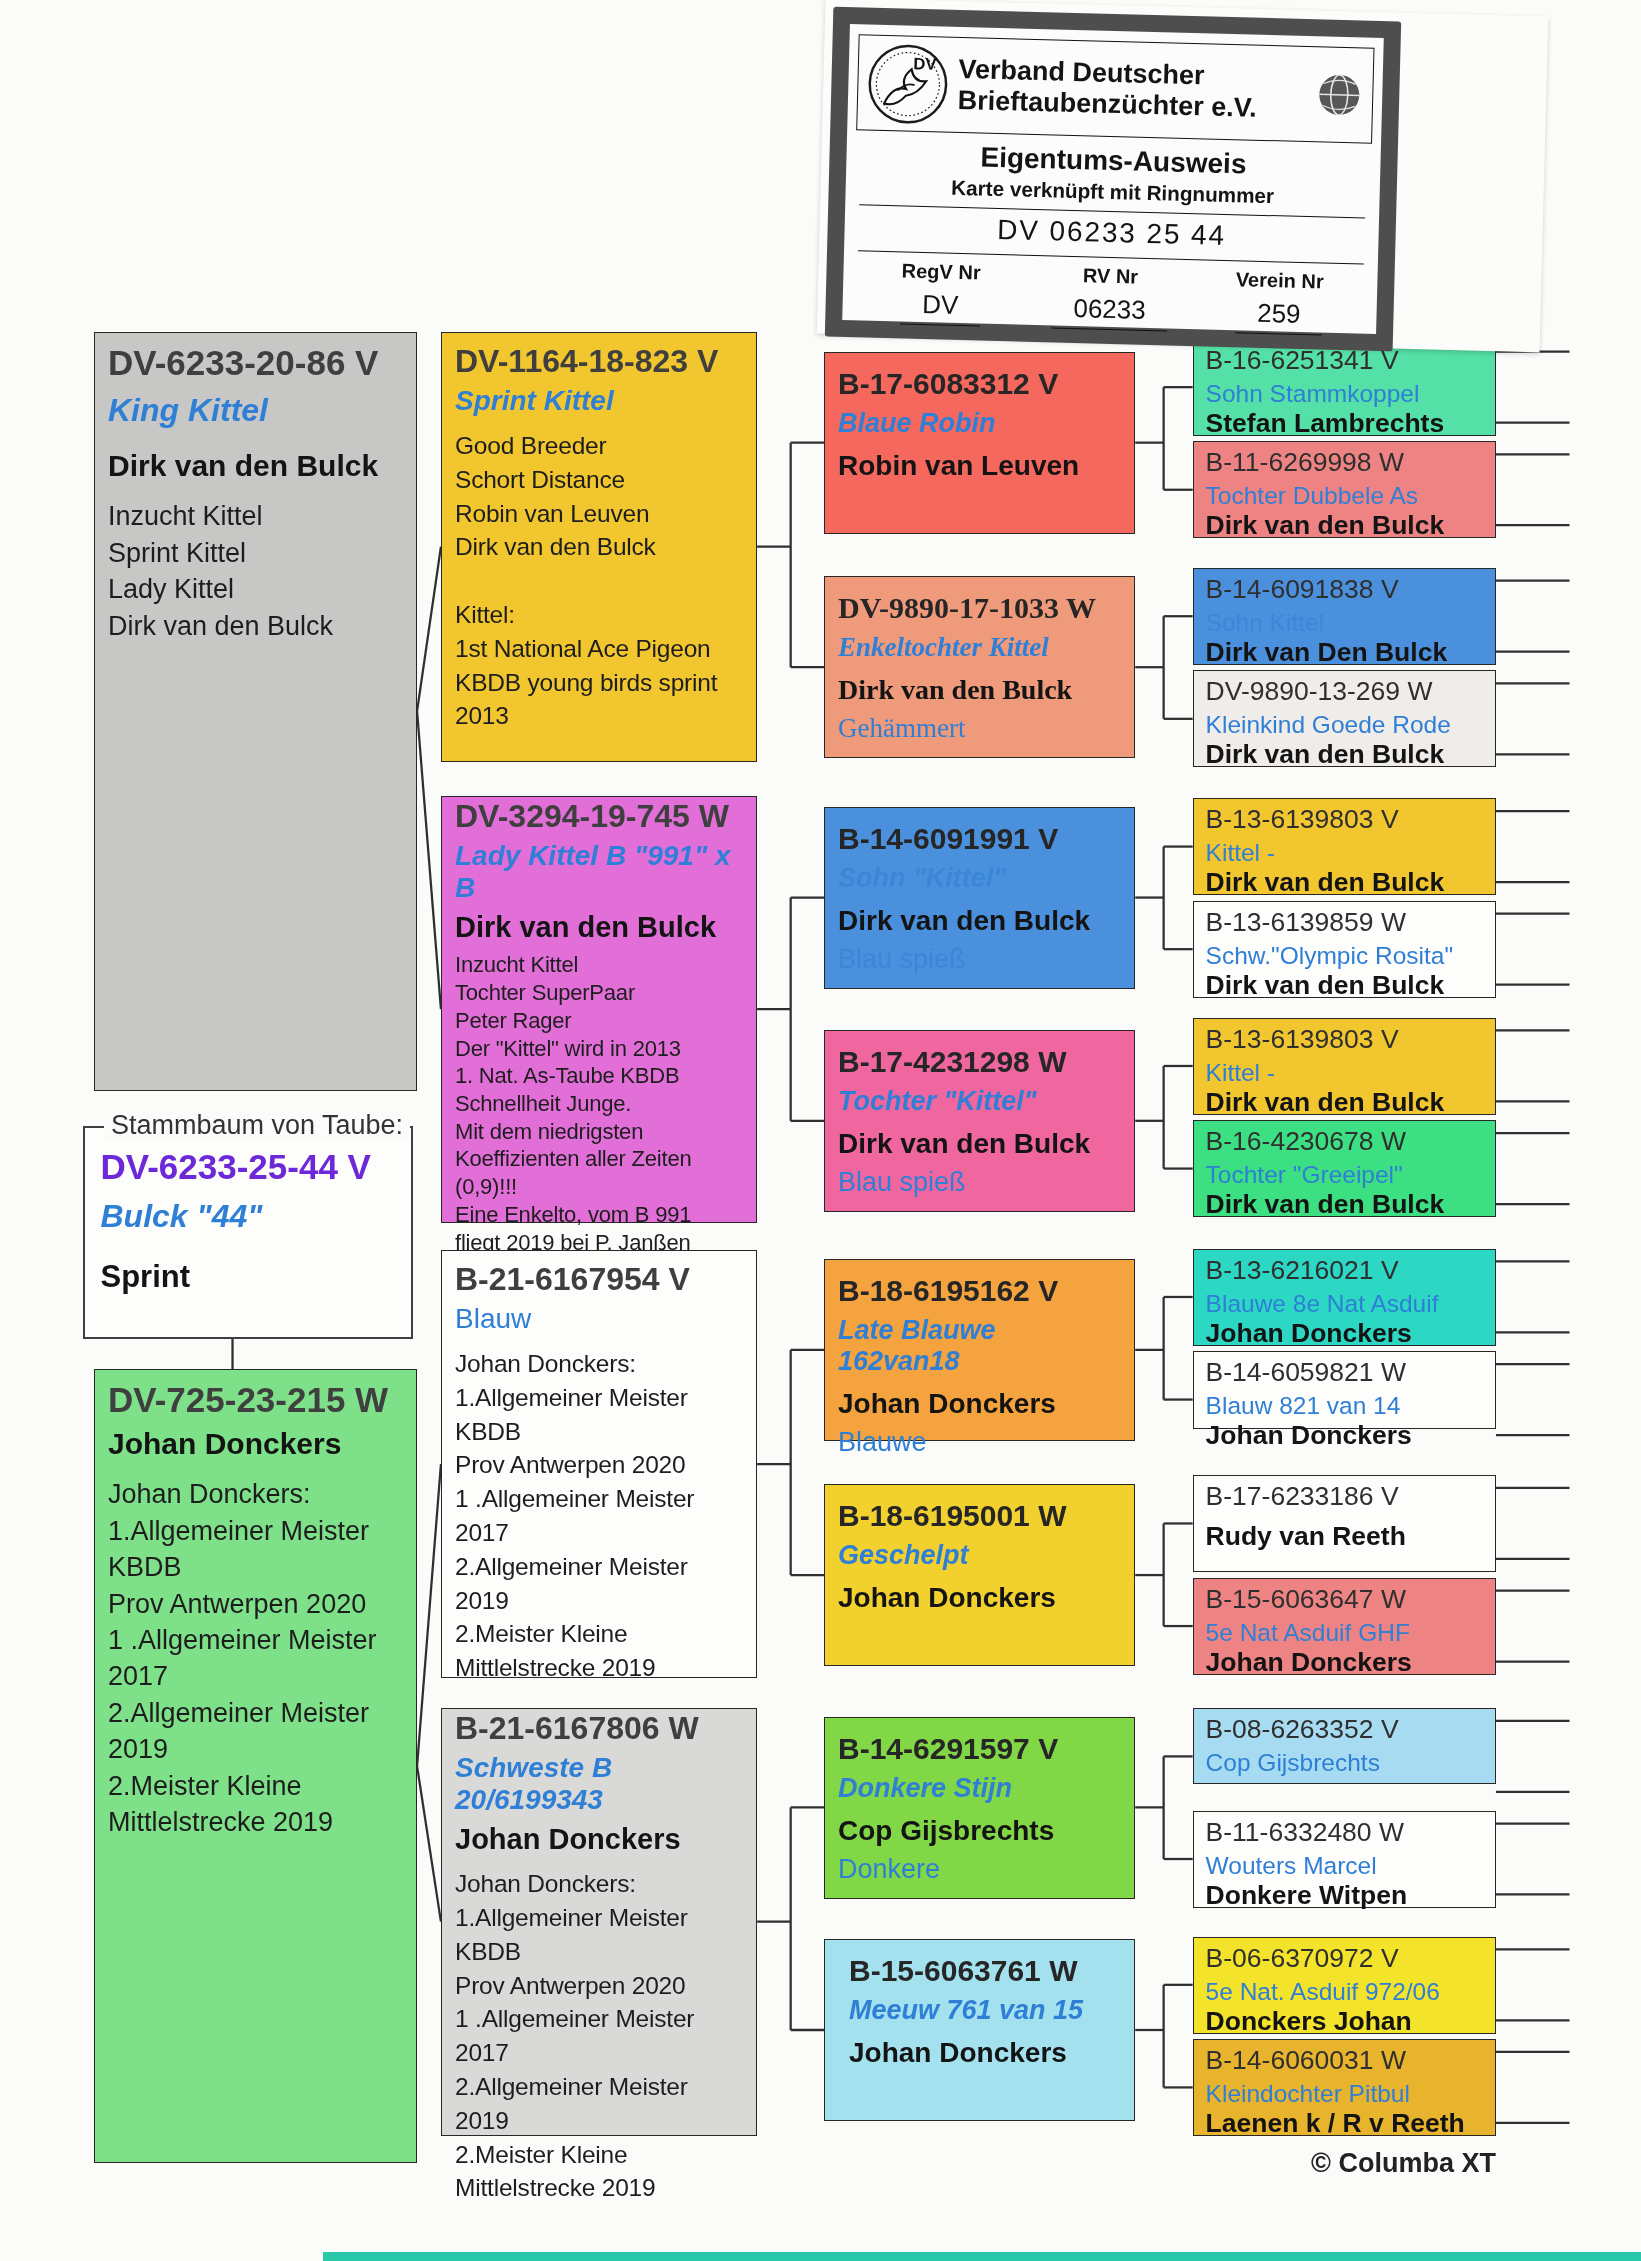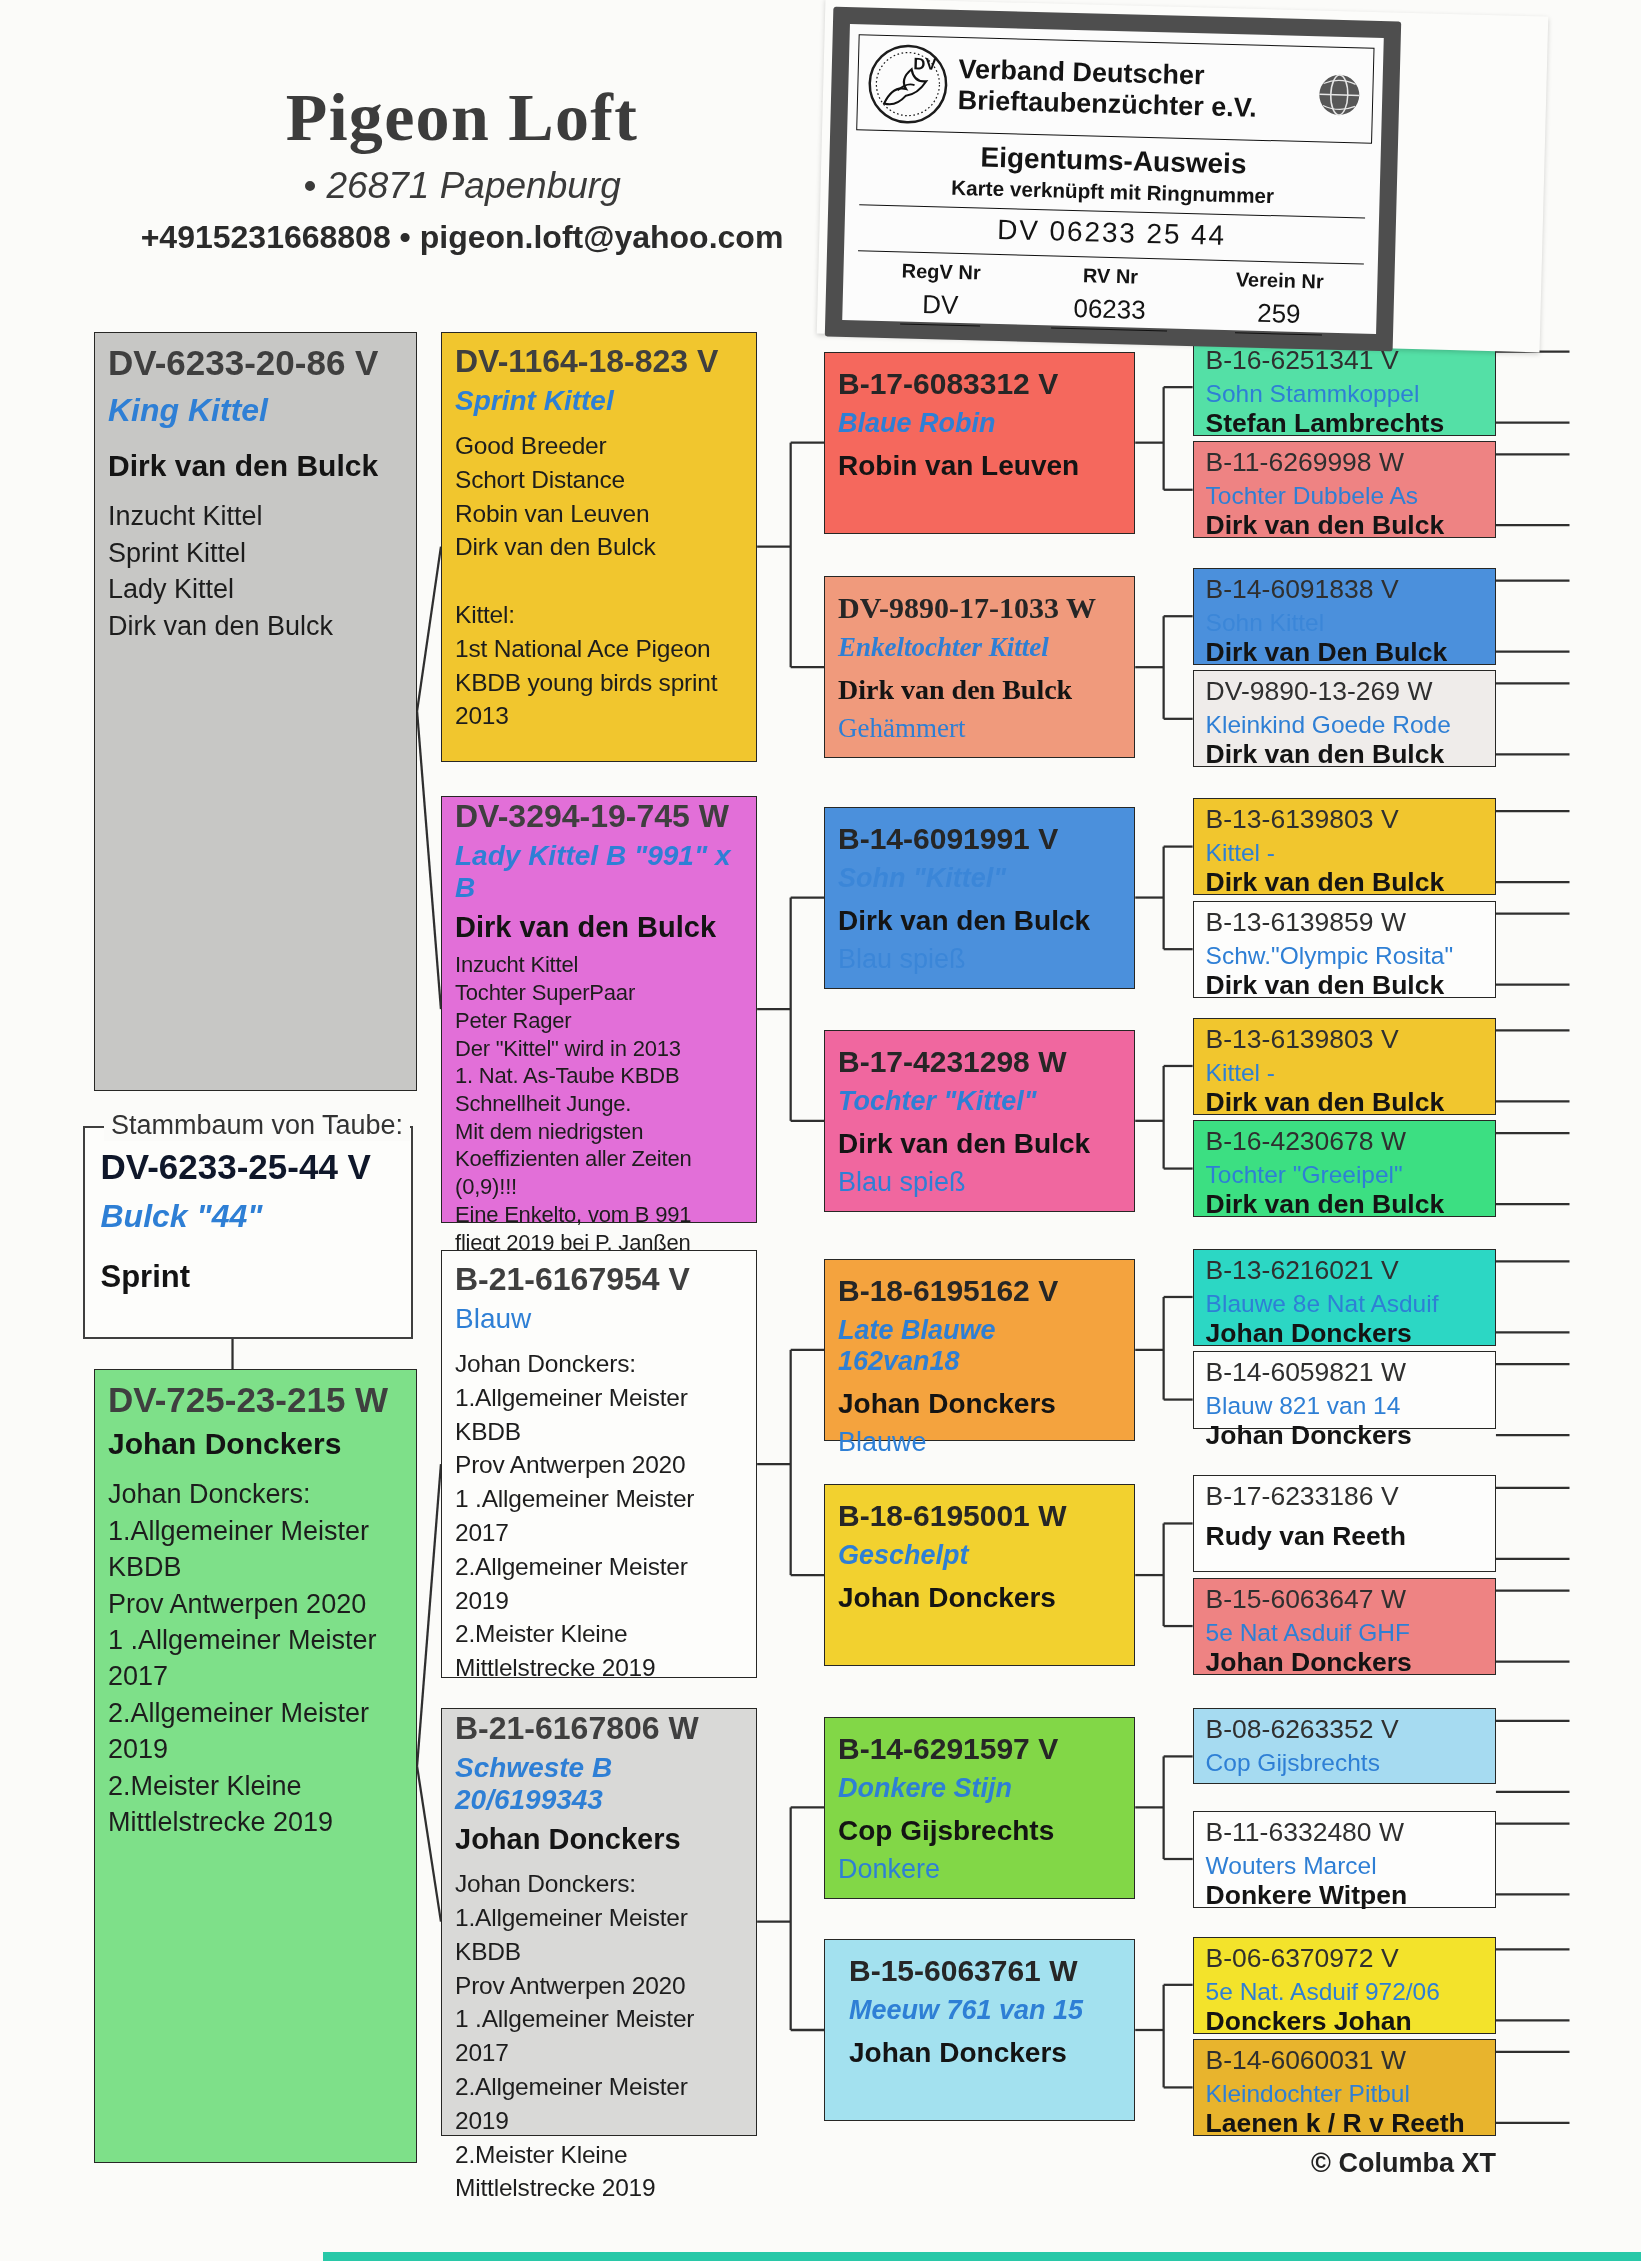--- a/index.html
+++ b/index.html
@@ -58,21 +58,21 @@
   .g4{padding:5.2px 11.6px;}
   .g4 .ring{font-size:26.5px;font-weight:normal;color:#2f2f2f;}
   .g4 .pname{font-size:24.5px;margin-top:3.9px;}
   .g4 .owner{font-size:26.5px;margin-top:auto;padding-bottom:1.3px;}
   .g4 .owner.mid{margin-top:9px;}
   
   #subject{position:absolute;left:83px;top:1126px;width:330px;height:213px;box-sizing:border-box;
            border:2.6px solid #3f3f3f;background:#fdfdfb;padding:19.4px 15.5px 15.5px 15.5px;}
   #subject .legend{position:absolute;top:-18px;left:19.4px;background:#fbfbf9;padding:0 6.5px;
                    font-size:27px;color:#333;}
-  #subject .ring{font-size:35px;color:#0f172a;}
+  #subject .ring{font-size:35px;color:#6d28d9;}
   #subject .pname{font-size:32px;margin-top:10.3px;color:#2e7fd5;font-weight:bold;font-style:italic;}
   #subject .note{font-size:31px;font-weight:bold;color:#141414;margin-top:24.5px;}
   
   #connectors{position:absolute;left:0;top:0;}
   #footer{position:absolute;left:1193px;top:2148px;width:303px;text-align:right;
           font-size:27px;font-weight:bold;color:#222;}
   #bottom-strip{position:absolute;left:323px;top:2252px;width:1319px;height:9px;background:#28c8a8;}
 </style>
 </head>
 <body>
@@ -160,25 +160,20 @@
       <line x1="2318" y1="2667" x2="2432" y2="2667" stroke="#2f2f2f" stroke-width="3.5"></line>
       <line x1="2318" y1="2777" x2="2432" y2="2777" stroke="#2f2f2f" stroke-width="3.5"></line>
       <line x1="2318" y1="2826" x2="2432" y2="2826" stroke="#2f2f2f" stroke-width="3.5"></line>
       <line x1="2318" y1="2936" x2="2432" y2="2936" stroke="#2f2f2f" stroke-width="3.5"></line>
       <line x1="2318" y1="3021" x2="2432" y2="3021" stroke="#2f2f2f" stroke-width="3.5"></line>
       <line x1="2318" y1="3131" x2="2432" y2="3131" stroke="#2f2f2f" stroke-width="3.5"></line>
       <line x1="2318" y1="3180" x2="2432" y2="3180" stroke="#2f2f2f" stroke-width="3.5"></line>
       <line x1="2318" y1="3290" x2="2432" y2="3290" stroke="#2f2f2f" stroke-width="3.5"></line>
     </svg>
 
-  <div id="header">
-    <div class="title">Pigeon Loft</div>
-    <div class="address">• 26871 Papenburg</div>
-    <div class="contact">+4915231668808 • pigeon.loft@yahoo.com</div>
-  </div>
 
   <div class="pbox g1" style="left: 94px; top: 332px; width: 323px; height: 759px; background: rgb(199, 199, 197);">
     <div class="ring">DV-6233-20-86 V</div>
     <div class="pname">King Kittel</div>
     <div class="owner">Dirk van den Bulck</div>
     <div class="details">Inzucht Kittel
 Sprint Kittel
 Lady Kittel
 Dirk van den Bulck</div>
   </div>

